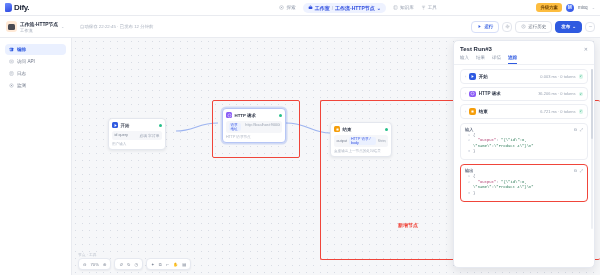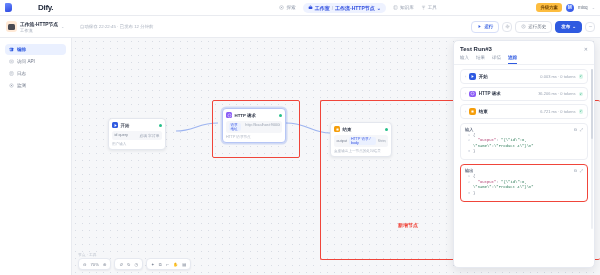--- a/index.html
+++ b/index.html
@@ -17,21 +17,21 @@
   .topbar {
     position:absolute; left:0; top:0; width:600px; height:16px;
     background:#ffffff; border-bottom:1px solid #e9ebf0;
     display:flex; align-items:center; z-index:30;
   }
   .brand { display:flex; align-items:center; gap:2px; padding-left:5px; width:180px; }
   .brand-mark {
     width:7px; height:9px; border-radius:1px 3px 3px 1px;
     background:linear-gradient(160deg,#6b8bff,#2d49e0);
   }
-  .brand-name { font-size:8px; font-weight:700; letter-spacing:-0.3px; color:#1c2436;margin-left:24px; }
+  .brand-name { font-size:8px; font-weight:700; letter-spacing:-0.3px; color:#1c2436; }
   .top-center { flex:1; display:flex; align-items:center; justify-content:center; gap:7px; }
   .tb-item { display:flex; align-items:center; gap:2px; color:#8a94a6; font-size:4.6px; white-space:nowrap; }
   .tb-pill {
     display:flex; align-items:center; gap:2px;
     background:#eef2ff; border-radius:7px; padding:2px 5px;
     color:#3250e0; font-weight:600;
   }
   .tb-sep { color:#c3cad6; }
   .ico { display:inline-block; width:5px; height:5px; flex:none; }
   .top-right { display:flex; align-items:center; gap:4px; padding-right:5px; }

